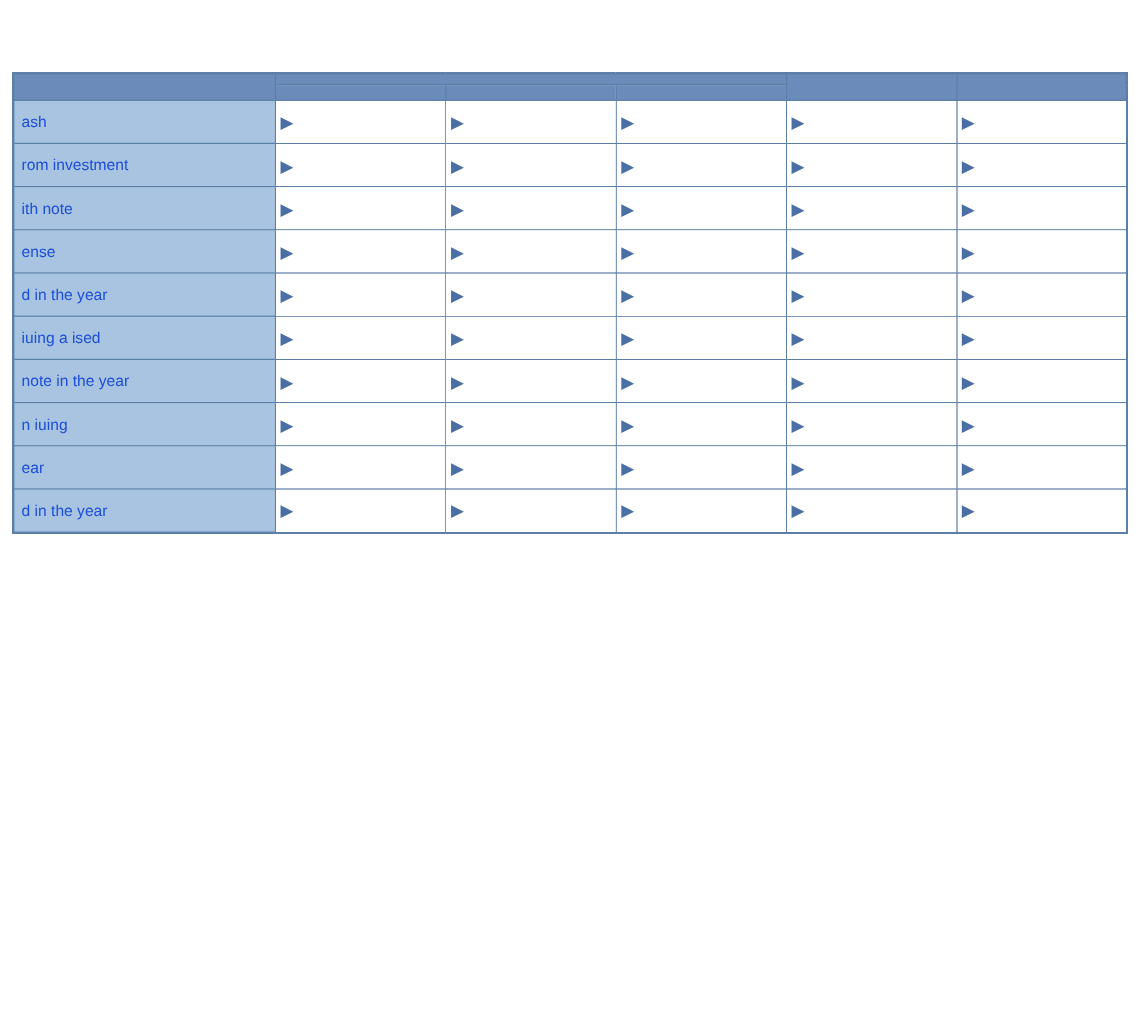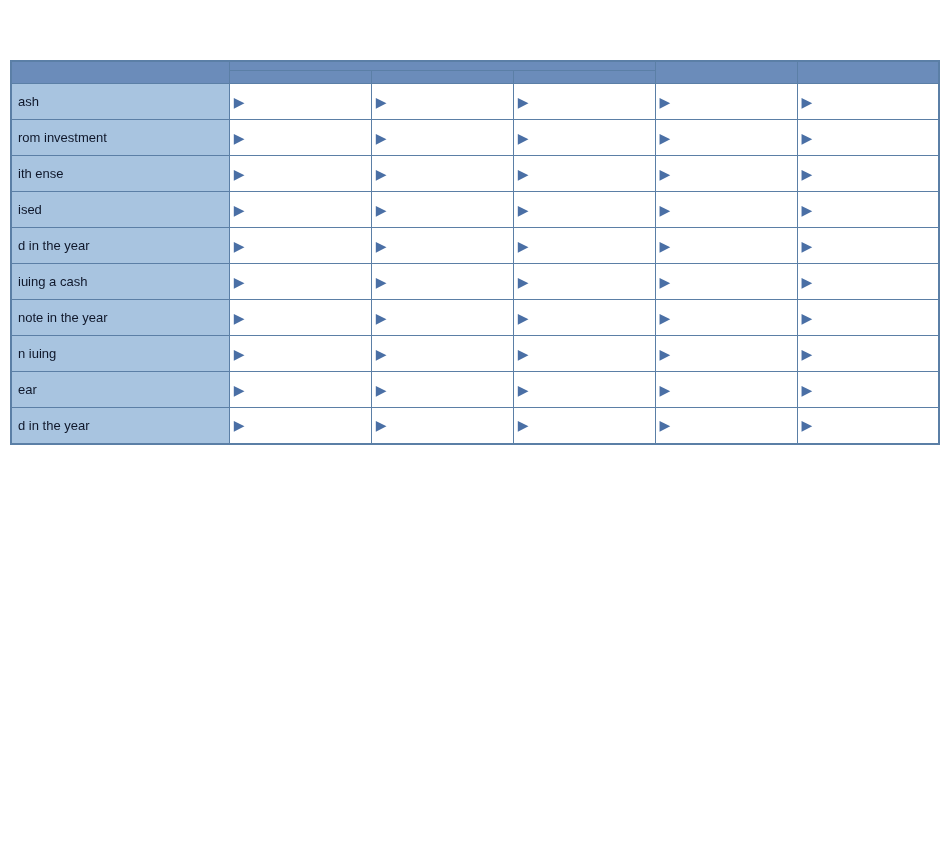--- a/index.html
+++ b/index.html
@@ -52,21 +52,21 @@
     .sub-header-row th {
       font-size: 13px;
       font-weight: normal;
       padding: 6px 4px;
     }
     .row-label {
       text-align: left;
       padding-left: 6px;
       background-color: #a8c4e0;
       font-size: 13px;
-      color: #0f172a;
+      color: #1d4ed8;
       width: 200px;
     }
     .data-cell {
       background-color: #fff;
       position: relative;
       height: 36px;
       width: 130px;
     }
     .arrow {
       display: inline-block;
@@ -160,39 +160,39 @@
               <span class="arrow">▶</span>
             </td>
             <td class="data-cell">
               <span class="arrow">▶</span>
             </td>
             <td class="data-cell">
               <span class="arrow">▶</span>
             </td>
           </tr>
           <tr class="data-row">
-            <td class="row-label">ith ense</td>
-            <td class="data-cell">
-              <span class="arrow">▶</span>
-            </td>
-            <td class="data-cell">
-              <span class="arrow">▶</span>
-            </td>
-            <td class="data-cell">
-              <span class="arrow">▶</span>
-            </td>
-            <td class="data-cell">
-              <span class="arrow">▶</span>
-            </td>
-            <td class="data-cell">
-              <span class="arrow">▶</span>
-            </td>
-          </tr>
-          <tr class="data-row">
-            <td class="row-label">ised</td>
+            <td class="row-label">ith note</td>
+            <td class="data-cell">
+              <span class="arrow">▶</span>
+            </td>
+            <td class="data-cell">
+              <span class="arrow">▶</span>
+            </td>
+            <td class="data-cell">
+              <span class="arrow">▶</span>
+            </td>
+            <td class="data-cell">
+              <span class="arrow">▶</span>
+            </td>
+            <td class="data-cell">
+              <span class="arrow">▶</span>
+            </td>
+          </tr>
+          <tr class="data-row">
+            <td class="row-label">ense</td>
             <td class="data-cell">
               <span class="arrow">▶</span>
             </td>
             <td class="data-cell">
               <span class="arrow">▶</span>
             </td>
             <td class="data-cell">
               <span class="arrow">▶</span>
             </td>
             <td class="data-cell">
@@ -214,21 +214,21 @@
               <span class="arrow">▶</span>
             </td>
             <td class="data-cell">
               <span class="arrow">▶</span>
             </td>
             <td class="data-cell">
               <span class="arrow">▶</span>
             </td>
           </tr>
           <tr class="data-row">
-            <td class="row-label">iuing a cash</td>
+            <td class="row-label">iuing a ised</td>
             <td class="data-cell">
               <span class="arrow">▶</span>
             </td>
             <td class="data-cell">
               <span class="arrow">▶</span>
             </td>
             <td class="data-cell">
               <span class="arrow">▶</span>
             </td>
             <td class="data-cell">

